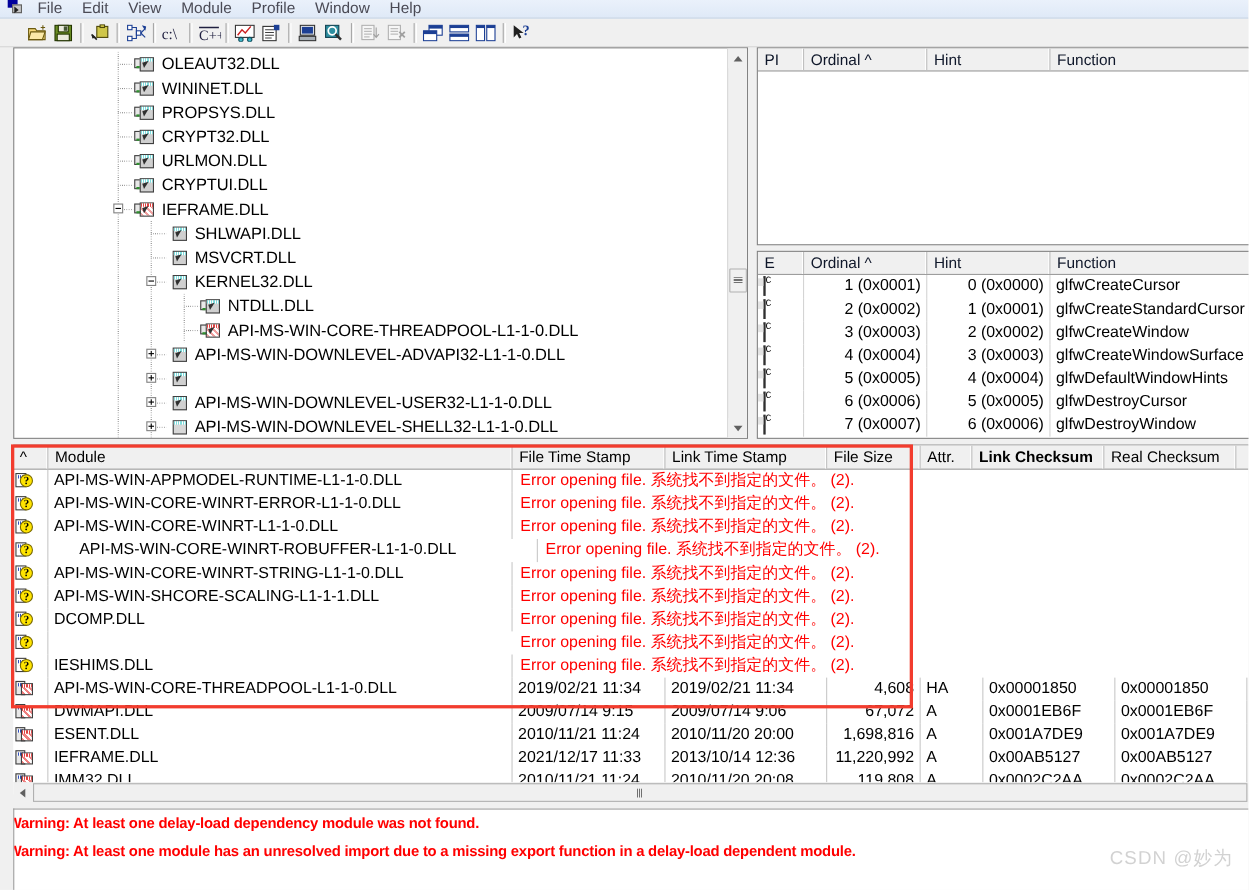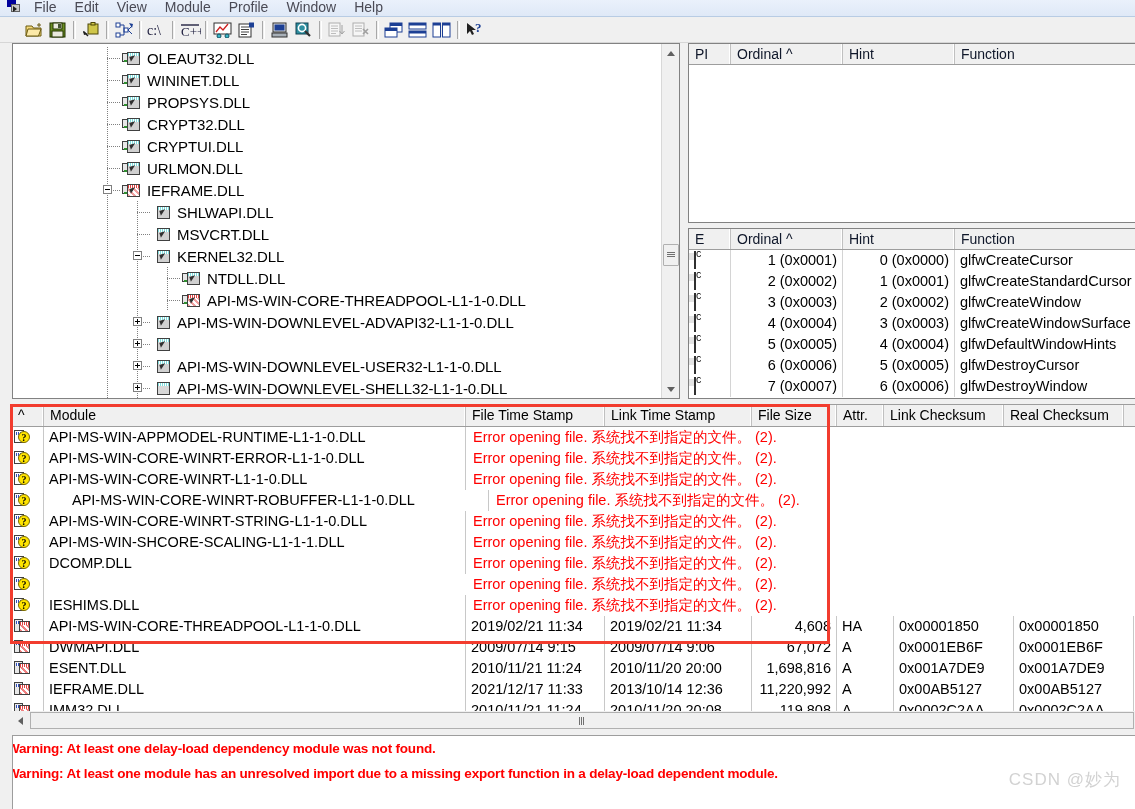--- a/index.html
+++ b/index.html
@@ -520,34 +520,34 @@
           <div class="tguides" style="width: 112px;">
             <div class="tg-v" style="left: 94px;"></div>
             <div class="tg-h" style="left: 94px; width: 14px;"></div>
           </div>
           <div class="dico">
             <span class="plug"></span>
             <span class="body"></span>
             <span class="top"></span>
             <span class="arr"></span>
           </div>
-          <span class="tnode-label">CRYPTUI.DLL</span>
+          <span class="tnode-label">URLMON.DLL</span>
         </div>
         <div class="tnode">
           <div class="tguides" style="width: 112px;">
             <div class="tg-v" style="left: 94px;"></div>
             <div class="tg-h" style="left: 94px; width: 14px;"></div>
           </div>
           <div class="dico">
             <span class="plug"></span>
             <span class="body"></span>
             <span class="top"></span>
             <span class="arr"></span>
           </div>
-          <span class="tnode-label">URLMON.DLL</span>
+          <span class="tnode-label">CRYPTUI.DLL</span>
         </div>
         <div class="tnode">
           <div class="tguides" style="width: 112px;">
             <div class="tg-v" style="left: 94px;"></div>
             <div class="tg-h" style="left: 94px; width: 14px;"></div>
             <div class="tbox" style="left: 90px;"></div>
           </div>
           <div class="dico red">
             <span class="plug"></span>
             <span class="body"></span>
@@ -758,21 +758,21 @@
   </div>
 
   <div id="mod-panel">
     <div id="mod-head">
         <div class="hc" style="width: 32px;">^</div>
         <div class="hc" style="width: 422px;">Module</div>
         <div class="hc" style="width: 139px;">File Time Stamp</div>
         <div class="hc" style="width: 147px;">Link Time Stamp</div>
         <div class="hc" style="width: 85px;">File Size</div>
         <div class="hc" style="width: 47px;">Attr.</div>
-        <div class="hc" style="width: 120px;">Link Checksum</div>
+        <div class="hc" style="width: 120px; font-weight: bold;">Link Checksum</div>
         <div class="hc" style="width: 120px;">Real Checksum</div>
       </div>
     <div id="mod-body">
         <div class="mrow err">
           <div class="c bd" style="width: 32px; padding: 0px;"><span class="qico"><span class="sheet"></span><span class="q">?</span></span></div>
           <div class="c bd" style="width: 422px;">API-MS-WIN-APPMODEL-RUNTIME-L1-1-0.DLL</div>
           <div class="c err-text" style="width: 371px;">Error opening file. 系统找不到指定的文件。 (2).</div>
           <div class="c" style="width: 57px;"></div>
           <div class="c" style="width: 120px;"></div>
           <div class="c" style="width: 120px;"></div>

